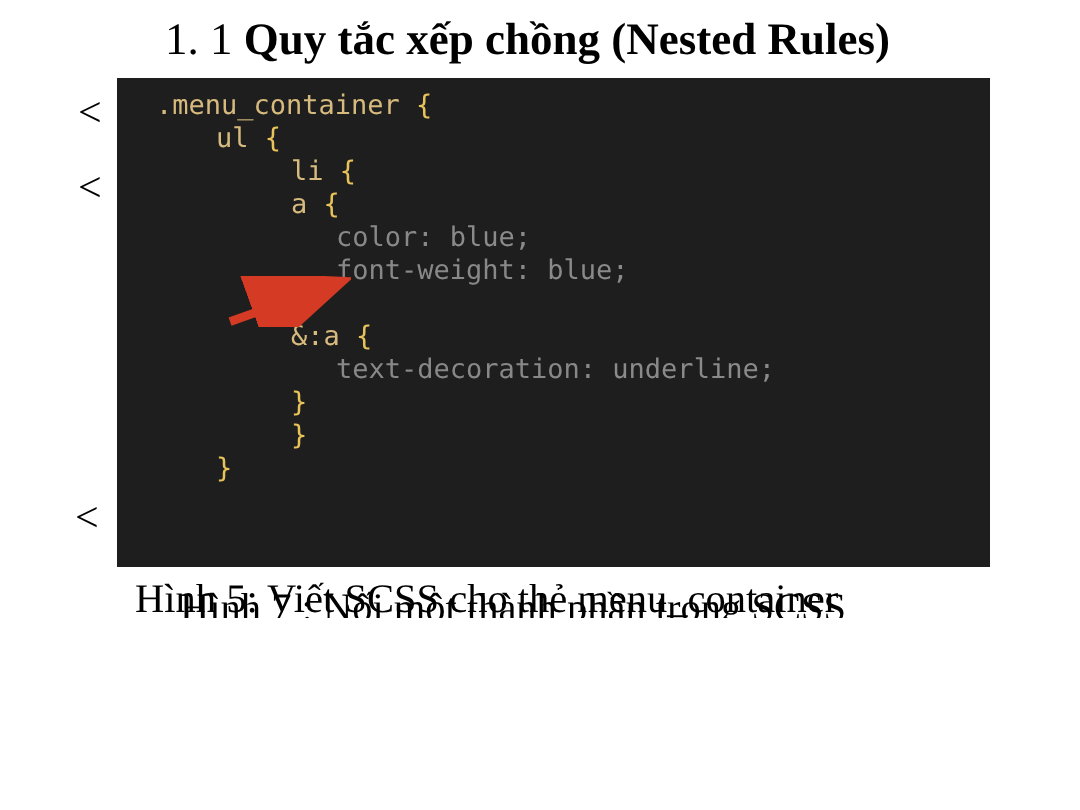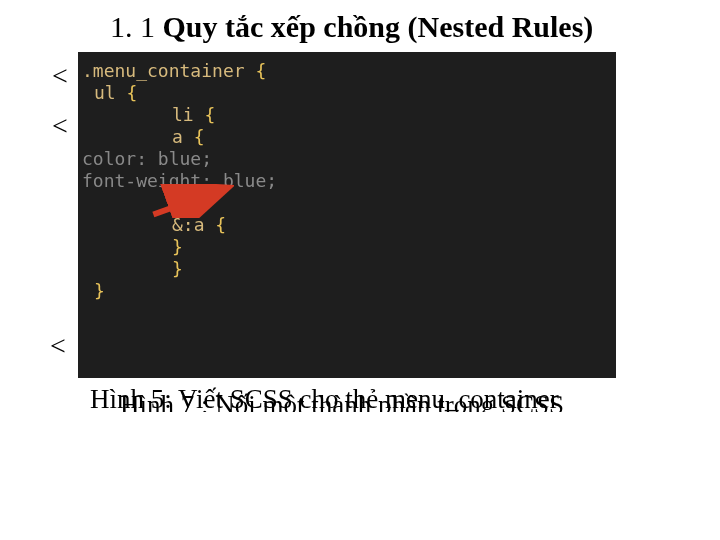--- a/index.html
+++ b/index.html
@@ -7,23 +7,23 @@
   .title{position:absolute;left:110px;top:10px;font-size:30px;color:#000}
   .title .b{font-weight:bold}
   .bg-text{position:absolute;color:#000;font-size:28px}
   .frag1{left:52px;top:60px}
   .frag2{left:52px;top:110px}
   .frag3{left:50px;top:330px}
   .frag4{left:50px;top:365px}
   .cap-wrap{position:absolute;left:90px;top:384px;width:580px;height:40px}
   .cap5,.cap6{position:absolute;left:0;top:0;font-size:27px;color:#000;white-space:nowrap}
   .cap6{left:30px;top:6px}
-  .editor{position:absolute;left:78px;top:52px;width:530px;height:310px;background:#1e1e1e;padding:8px 4px;font-family:Consolas,monospace;font-size:18px;color:#fff;line-height:22px}
+  .editor{position:absolute;left:78px;top:52px;width:530px;height:310px;background:#1e1e1e;padding:8px 26px;font-family:Consolas,monospace;font-size:18px;color:#fff;line-height:22px}
   .ln{white-space:pre}
-  .i1{margin-left:12px}.i2{margin-left:90px}.i3{margin-left:90px}.i4{}
+  .i1{margin-left:40px}.i2{margin-left:90px}.i3{margin-left:90px}.i4{margin-left:120px}
   .sel{color:#d7ba7d}
   .par{color:#e8c35a}
   .prop{color:#888}
   .val{color:#8a8a8a}
   .arrow{position:absolute;left:150px;top:184px;width:84px;height:34px;pointer-events:none}
   .arrow svg{width:100%;height:100%;display:block}
 </style>
 </head>
 <body>
 
@@ -39,20 +39,21 @@
 
   <div class="editor">
     <div class="ln"><span class="sel">.menu_container</span><span class="par"> {</span></div>
     <div class="ln i1"><span class="sel">ul</span><span class="par"> {</span></div>
     <div class="ln i2"><span class="sel">li</span><span class="par"> {</span></div>
     <div class="ln i3"><span class="sel">a</span><span class="par"> {</span></div>
     <div class="ln i4"><span class="prop">color: </span><span class="val">blue;</span></div>
     <div class="ln i4"><span class="prop">font-weight: </span><span class="val">blue;</span></div>
     <div class="ln i3"><span class="par">}</span></div>
     <div class="ln i3"><span class="sel">&amp;:a</span><span class="par"> {</span></div>
+    <div class="ln i4"><span class="prop">text-decoration: </span><span class="val">underline;</span></div>
     <div class="ln i3"><span class="par">}</span></div>
     <div class="ln i2"><span class="par">}</span></div>
     <div class="ln i1"><span class="par">}</span></div>
   </div>
 
   <div class="arrow">
     <svg viewBox="0 0 100 40">
       <defs>
         <marker id="ah" markerWidth="12" markerHeight="12" refX="9" refY="5" orient="auto">
           <path d="M0,0 L12,5 L0,10 z" fill="#d43a24"></path>

